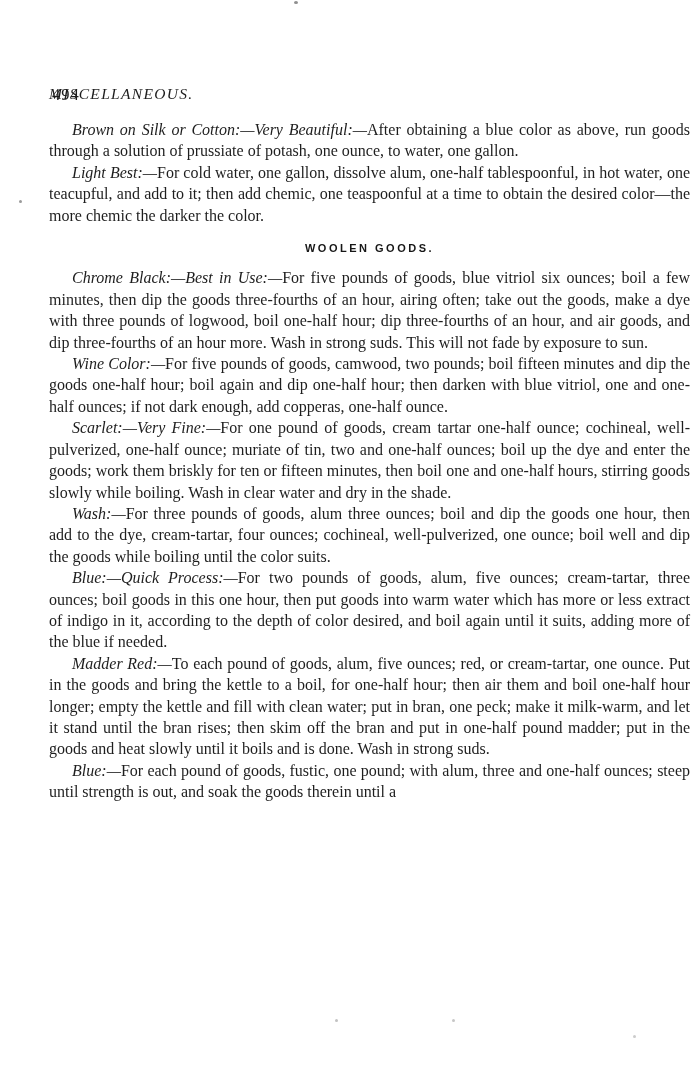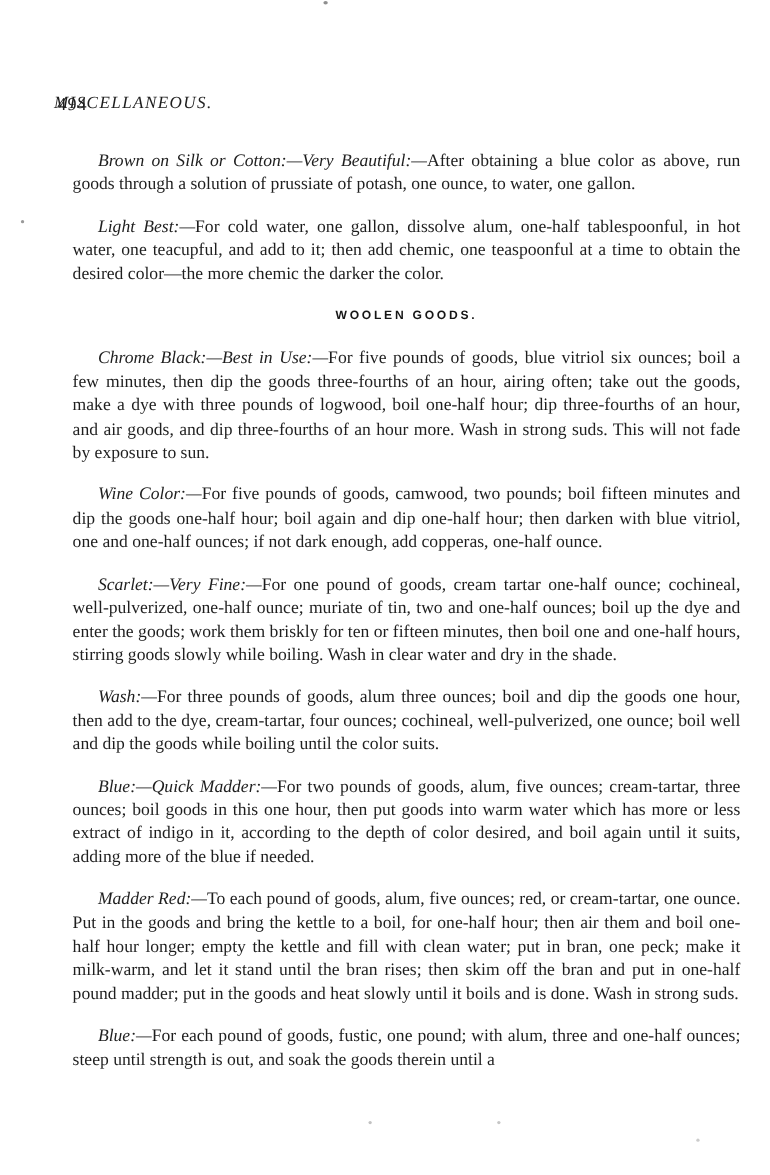--- a/index.html
+++ b/index.html
@@ -43,21 +43,21 @@
     position: absolute;
     top: 119px;
     left: 49px;
     width: 641px;
     font-size: 16px;
     line-height: 21.4px;
     text-align: justify;
     text-justify: inter-word;
   }
   .text-block p {
-    margin: 17px;
+    margin: 0;
     text-indent: 23px;
   }
   .lead {
     font-style: italic;
   }
   .section-heading {
     margin: 12px 0 8px 0;
     text-align: center;
     text-indent: 0;
     font-family: "Liberation Sans", "DejaVu Sans", sans-serif;
@@ -96,21 +96,21 @@
     <h2 class="section-heading">WOOLEN GOODS.</h2>
 
     <p><span class="lead">Chrome Black:—Best in Use:—</span><span>For five pounds of goods, blue vitriol six ounces; boil a few minutes, then dip the goods three-fourths of an hour, airing often; take out the goods, make a dye with three pounds of logwood, boil one-half hour; dip three-fourths of an hour, and air goods, and dip three-fourths of an hour more.  Wash in strong suds.  This will not fade by exposure to sun.</span></p>
 
     <p><span class="lead">Wine Color:—</span><span>For five pounds of goods, camwood, two pounds; boil fifteen minutes and dip the goods one-half hour; boil again and dip one-half hour; then darken with blue vitriol, one and one-half ounces; if not dark enough, add copperas, one-half ounce.</span></p>
 
     <p><span class="lead">Scarlet:—Very Fine:—</span><span>For one pound of goods, cream tartar one-half ounce; cochineal, well-pulverized, one-half ounce; muriate of tin, two and one-half ounces; boil up the dye and enter the goods; work them briskly for ten or fifteen minutes, then boil one and one-half hours, stirring goods slowly while boiling. Wash in clear water and dry in the shade.</span></p>
 
     <p><span class="lead">Wash:—</span><span>For three pounds of goods, alum three ounces; boil and dip the goods one hour, then add to the dye, cream-tartar, four ounces; cochineal, well-pulverized, one ounce; boil well and dip the goods while boiling until the color suits.</span></p>
 
-    <p><span class="lead">Blue:—Quick Madder:—</span><span>For two pounds of goods, alum, five ounces; cream-tartar, three ounces; boil goods in this one hour, then put goods into warm water which has more or less extract of indigo in it, according to the depth of color desired, and boil again until it suits, adding more of the blue if needed.</span></p>
+    <p><span class="lead">Blue:—Quick Process:—</span><span>For two pounds of goods, alum, five ounces; cream-tartar, three ounces; boil goods in this one hour, then put goods into warm water which has more or less extract of indigo in it, according to the depth of color desired, and boil again until it suits, adding more of the blue if needed.</span></p>
 
     <p><span class="lead">Madder Red:—</span><span>To each pound of goods, alum, five ounces; red, or cream-tartar, one ounce.  Put in the goods and bring the kettle to a boil, for one-half hour; then air them and boil one-half hour longer; empty the kettle and fill with clean water; put in bran, one peck; make it milk-warm, and let it stand until the bran rises; then skim off the bran and put in one-half pound madder; put in the goods and heat slowly until it boils and is done.  Wash in strong suds.</span></p>
 
     <p><span class="lead">Blue:—</span><span>For each pound of goods, fustic, one pound; with alum, three and one-half ounces; steep until strength is out, and soak the goods therein until a</span></p>
 
   </div>
 
   <div class="speck s1"></div>
   <div class="speck s2"></div>
   <div class="speck s3"></div>

